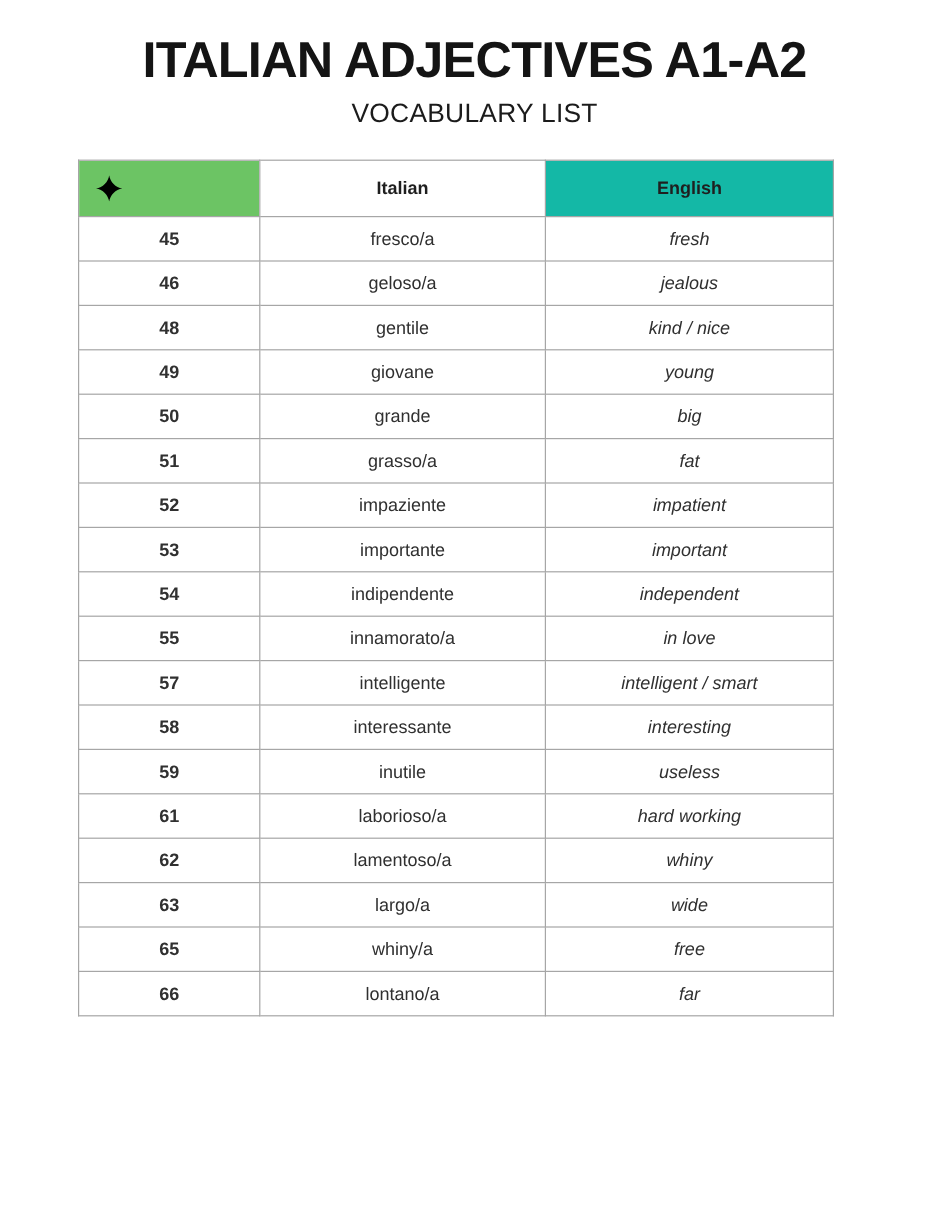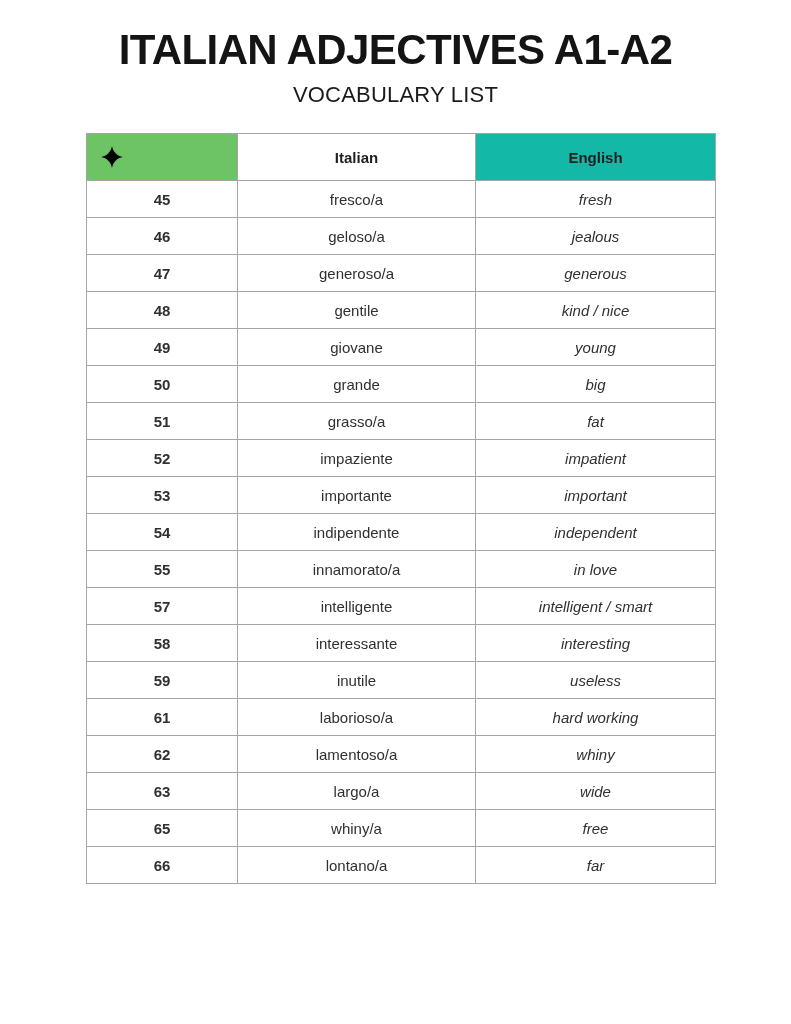--- a/index.html
+++ b/index.html
@@ -35,21 +35,21 @@
     padding-top: 10px;
     text-align: center;
     font-family: "Liberation Sans", sans-serif;
     font-size: 22px;
     font-weight: normal;
     letter-spacing: 0.2px;
     color: #1b1b1b;
   }
   .table-wrap {
     position: absolute;
-    left: 86px;
+    left: 65px;
     top: 133px;
     width: 629px;
   }
   table.vocab {
     width: 629px;
     border-collapse: collapse;
     table-layout: fixed;
   }
   table.vocab col.c-num { width: 151px; }
   table.vocab col.c-it  { width: 238px; }
@@ -141,25 +141,20 @@
             <td class="num">45</td>
             <td class="it">fresco/a</td>
             <td class="en">fresh</td>
           </tr>
           <tr>
             <td class="num">46</td>
             <td class="it">geloso/a</td>
             <td class="en">jealous</td>
           </tr>
           <tr>
-            <td class="num">47</td>
-            <td class="it">generoso/a</td>
-            <td class="en">generous</td>
-          </tr>
-          <tr>
             <td class="num">48</td>
             <td class="it">gentile</td>
             <td class="en">kind / nice</td>
           </tr>
           <tr>
             <td class="num">49</td>
             <td class="it">giovane</td>
             <td class="en">young</td>
           </tr>
           <tr>

